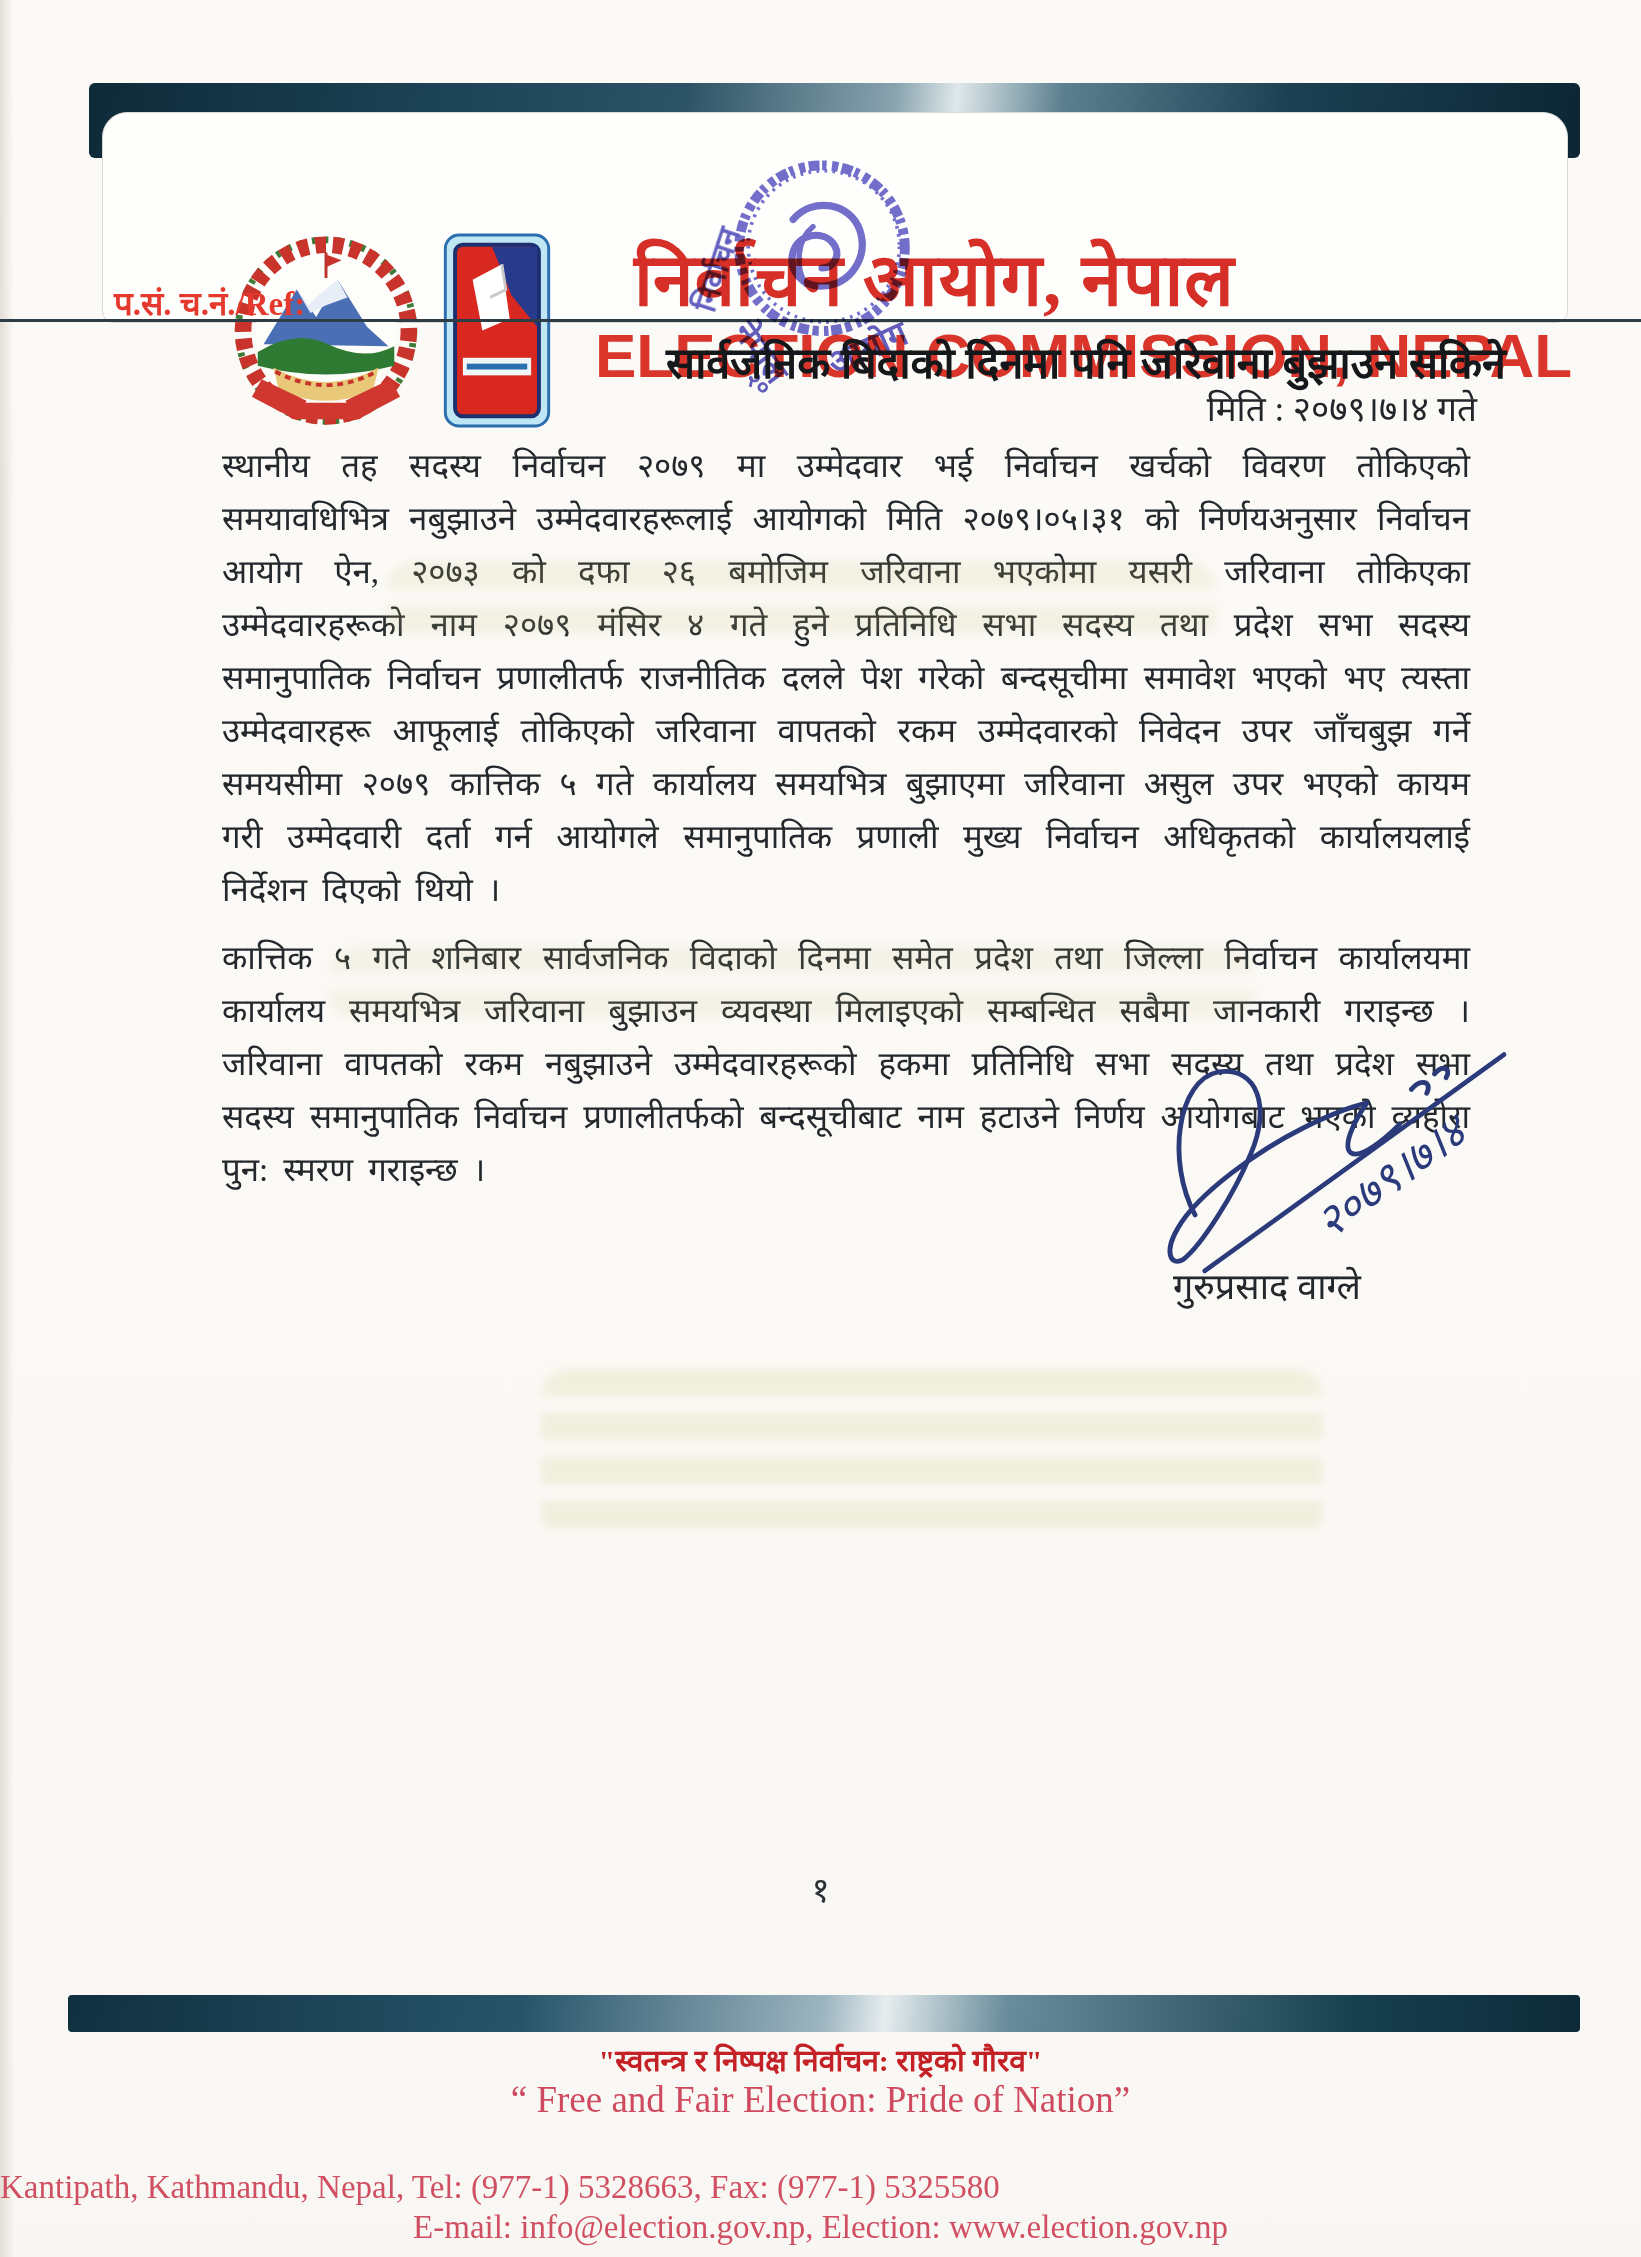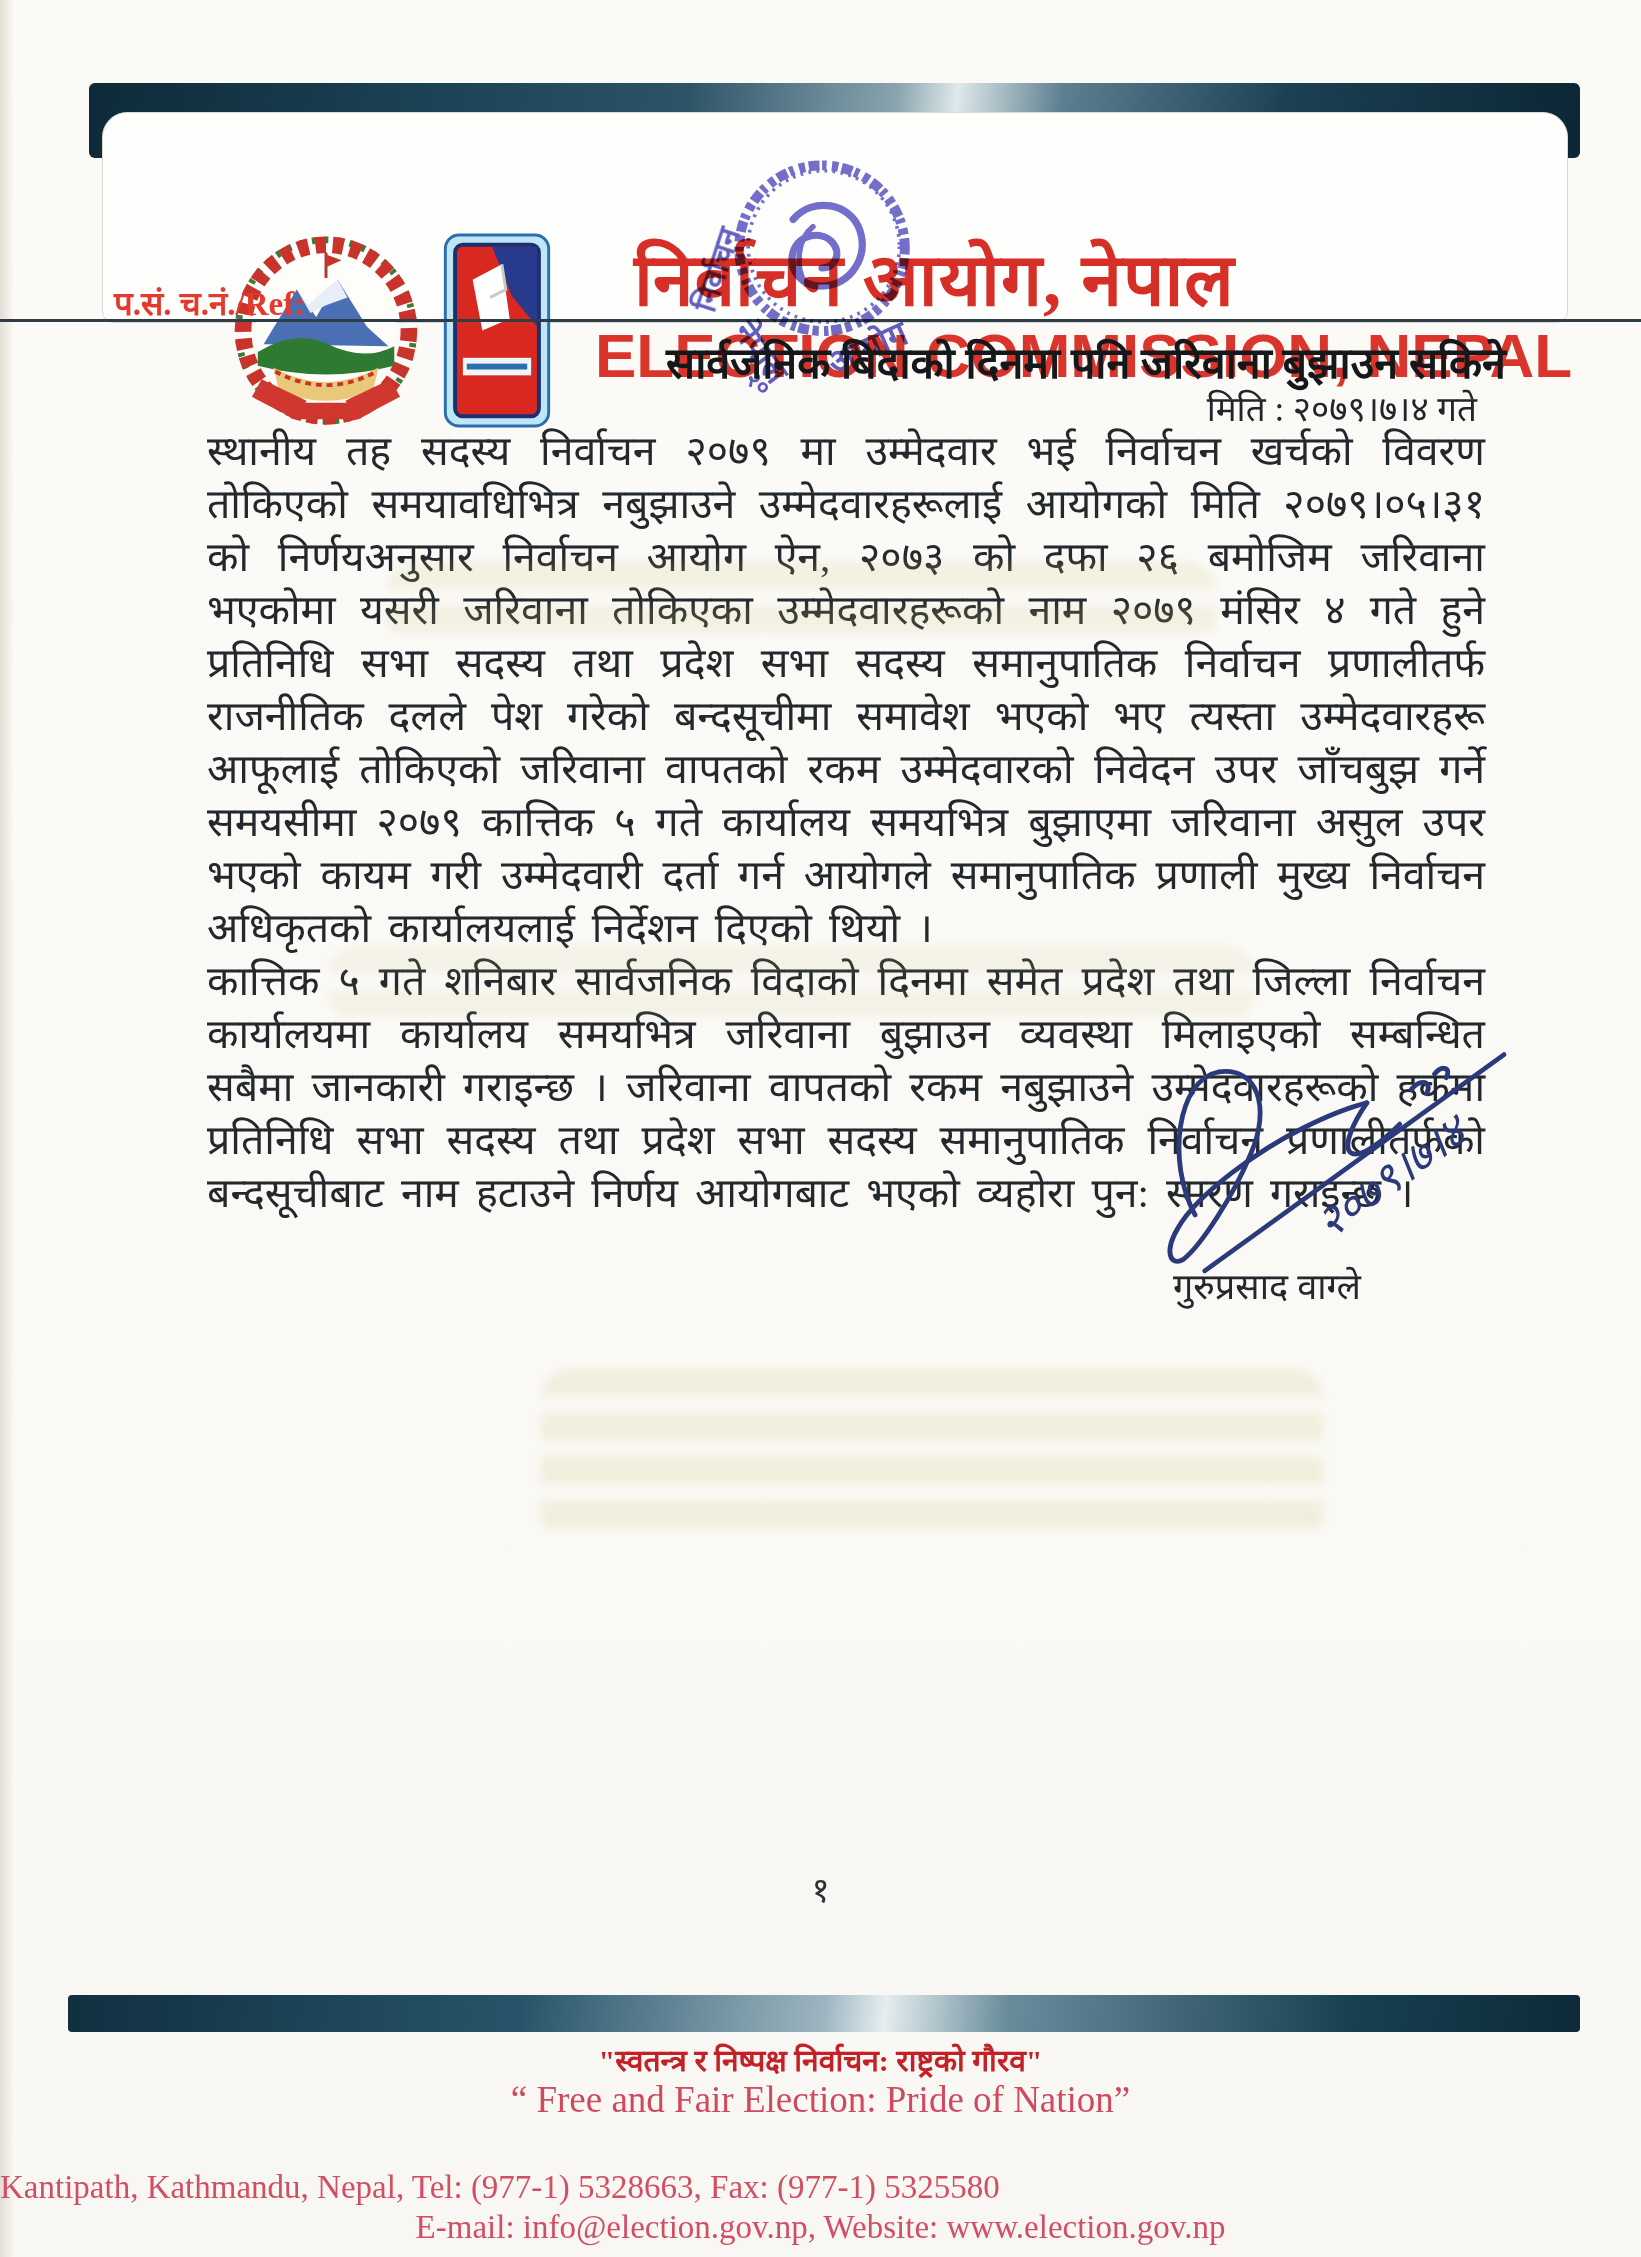--- a/index.html
+++ b/index.html
@@ -29,21 +29,21 @@
   .ballot{position:absolute;left:340px;top:120px;}
   .separator{position:absolute;left:0;top:319px;width:1641px;height:2.9px;background:#2e3d45;}
   .stamp{position:absolute;left:687px;top:133px;opacity:.88;mix-blend-mode:multiply;}
   .ref{position:absolute;left:114px;top:280px;font-size:33px;color:#e4392c;
     font-family:Liberation Serif, serif;font-weight:bold;}
   
   .ltitle{position:absolute;left:0;top:332px;width:1506px;text-align:right;
     font-size:43px;font-weight:bold;color:#15181b;}
   .ldate{position:absolute;top:384px;right:164px;font-size:35px;color:#22262a;}
   .lbody{position:absolute;left:207px;top:425px;width:1278px;}
-  .lbody p{margin:0;font-size:41px;line-height:53px;text-align:justify;word-spacing:6.8px;color:#23282c;}
+  .lbody p{margin:15px;font-size:33px;line-height:53px;text-align:justify;word-spacing:6.8px;color:#23282c;}
   
   .sigsvg{position:absolute;left:1081px;top:1016px;}
   .sig-name{position:absolute;top:1261px;right:280px;font-size:36px;color:#23282c;}
   .sig-role{position:absolute;top:1315px;right:276px;font-size:36px;color:#23282c;}
   .pagenum{position:absolute;left:0;top:1865px;width:1641px;text-align:center;font-size:35px;color:#2b3035;}
   
   .ghost{position:absolute;border-radius:29px;filter:blur(4.8px);opacity:.16;
     background:repeating-linear-gradient(180deg,#cfc67f 0 27px,rgba(250,249,245,0) 27px 44px);}
   .g1{left:386px;top:562px;width:830px;height:83px;}
   .g2{left:328px;top:946px;width:927px;height:75px;opacity:.12;}
@@ -144,15 +144,15 @@
   </svg>
 
   <div class="sig-name">गुरुप्रसाद वाग्ले</div>
 
   <div class="pagenum">१</div>
 
   <div class="botbar"></div>
   <div class="f-motto-np">"स्वतन्त्र र निष्पक्ष निर्वाचन: राष्ट्रको गौरव"</div>
   <div class="f-motto-en">“ Free and Fair Election: Pride of Nation”</div>
   <div class="f-addr-en">Kantipath, Kathmandu, Nepal, Tel: (977-1) 5328663, Fax: (977-1) 5325580</div>
-  <div class="f-contact">E-mail: info@election.gov.np, Website: www.election.gov.np</div>
+  <div class="f-contact">E-mail: info@election.gov.np, Election: www.election.gov.np</div>
 </div>
 
 
 </body></html>

